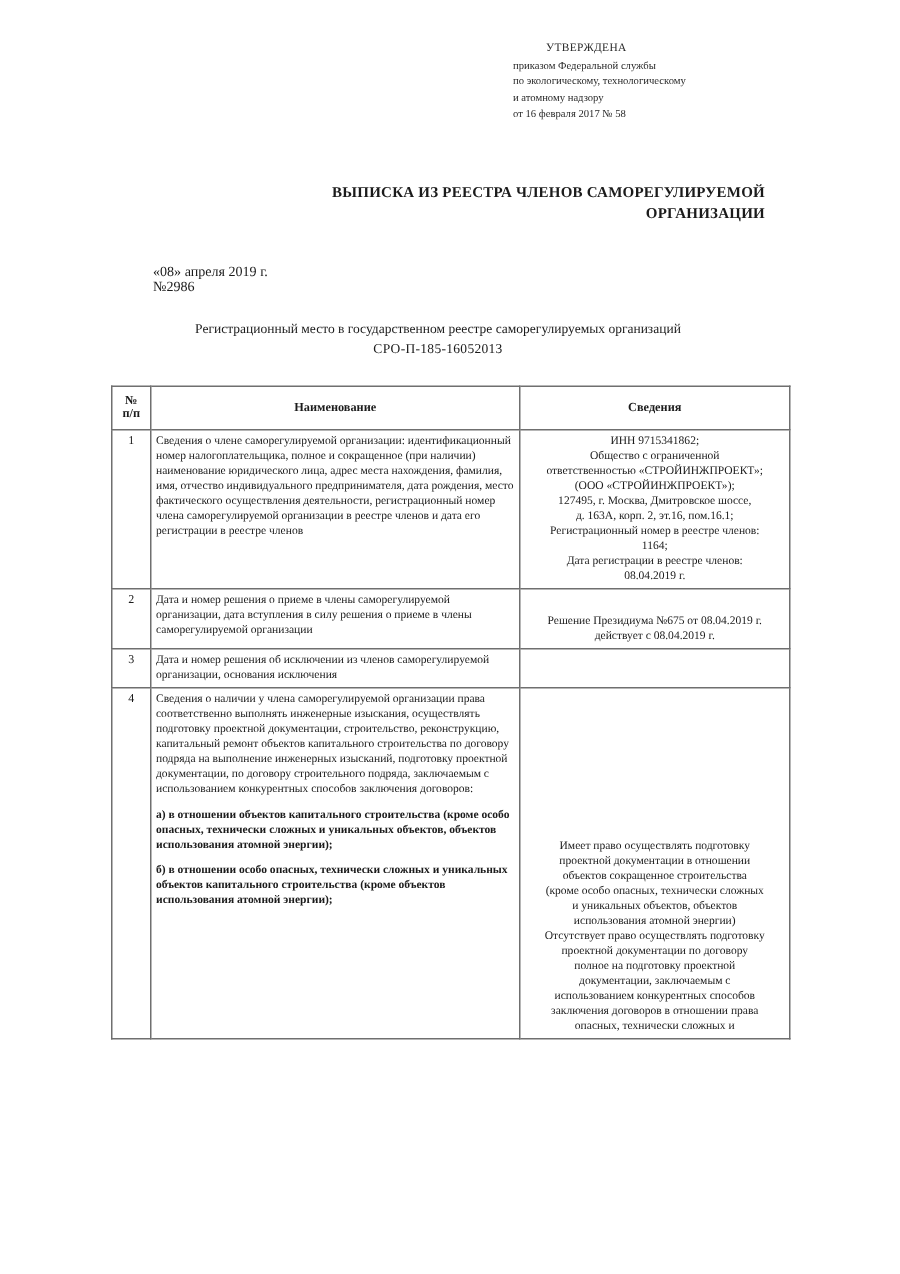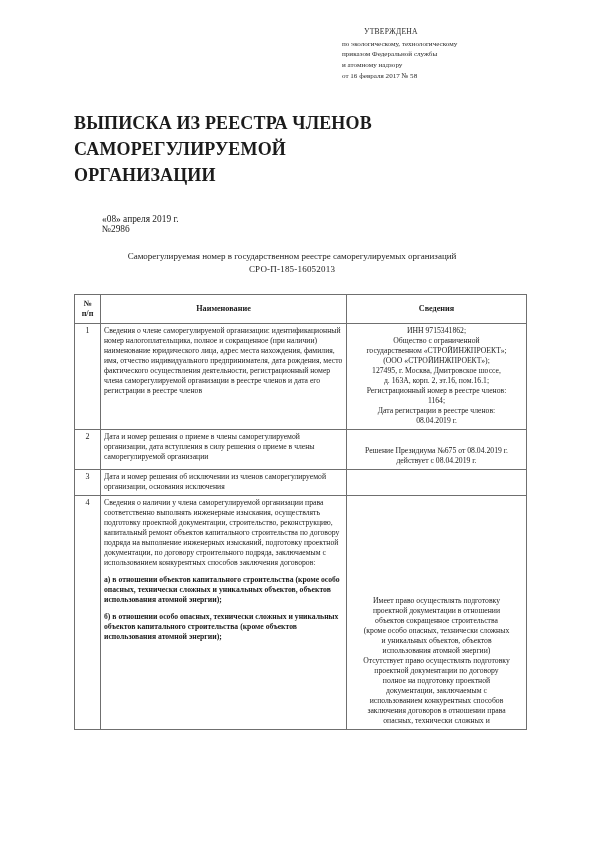--- a/index.html
+++ b/index.html
@@ -35,23 +35,23 @@
   .approval .ttl {
     font-size: 7.6px;
     letter-spacing: .25px;
     margin-left: 22px;
     margin-bottom: 1px;
   }
   .approval .ln { white-space: nowrap; }
 
   
   .doc-title {
-    margin-top: 28px;
-    text-align: left;
-    font-size: 18px;
+    margin-top: 40px;
+    text-align: right;
+    font-size: 10px;
     font-weight: bold;
     line-height: 1.45;
     letter-spacing: .15px;
   }
   .doc-title .l2 { display: block; }
 
   
   .dateline {
     margin-top: 26px;
     display: flex;
@@ -114,38 +114,38 @@
   .sub-para { margin-top: 7px; font-weight: bold; }
   .info-gap-a { padding-top: 98px; }
 </style>
 </head>
 <body>
 
 <div class="page">
 
   <div class="approval">
     <div class="ttl">УТВЕРЖДЕНА</div>
+    <div class="ln">приказом Федеральной службы</div>
     <div class="ln">по экологическому, технологическому</div>
-    <div class="ln">приказом Федеральной службы</div>
     <div class="ln">и атомному надзору</div>
     <div class="ln">от 16 февраля 2017 № 58</div>
   </div>
 
   <div class="doc-title">
     <span class="l1">ВЫПИСКА ИЗ РЕЕСТРА ЧЛЕНОВ САМОРЕГУЛИРУЕМОЙ</span>
     <span class="l2">ОРГАНИЗАЦИИ</span>
   </div>
 
   <div class="dateline">
     <span class="date">«08» апреля 2019 г.</span>
     <span class="num">№2986</span>
   </div>
 
   <div class="org">
-    <div class="reg-line">Саморегулируемая номер в государственном реестре саморегулируемых организаций</div>
+    <div class="reg-line">Регистрационный место в государственном реестре саморегулируемых организаций</div>
     <div class="reg-code">СРО-П-185-16052013</div>
   </div>
 
   <table class="registry">
     <colgroup>
       <col class="c-num">
         <col class="c-name">
         <col class="c-info">
     </colgroup>
     <thead>
@@ -159,21 +159,21 @@
       </tr>
     </thead>
     <tbody>
 
       <tr>
         <td class="num">1</td>
         <td class="name">Сведения о члене саморегулируемой организации: идентификационный номер налогоплательщика, полное и сокращенное (при наличии) наименование юридического лица, адрес места нахождения, фамилия, имя, отчество индивидуального предпринимателя, дата рождения, место фактического осуществления деятельности, регистрационный номер члена саморегулируемой организации в реестре членов и дата его регистрации в реестре членов</td>
         <td class="info">
           <div>ИНН 9715341862;</div>
           <div>Общество с ограниченной</div>
-          <div>государственном «СТРОЙИНЖПРОЕКТ»;</div>
+          <div>ответственностью «СТРОЙИНЖПРОЕКТ»;</div>
           <div>(ООО «СТРОЙИНЖПРОЕКТ»);</div>
           <div>127495, г. Москва, Дмитровское шоссе,</div>
           <div>д. 163А, корп. 2, эт.16, пом.16.1;</div>
           <div>Регистрационный номер в реестре членов:</div>
           <div>1164;</div>
           <div>Дата регистрации в реестре членов:</div>
           <div>08.04.2019 г.</div>
         </td>
       </tr>
 

